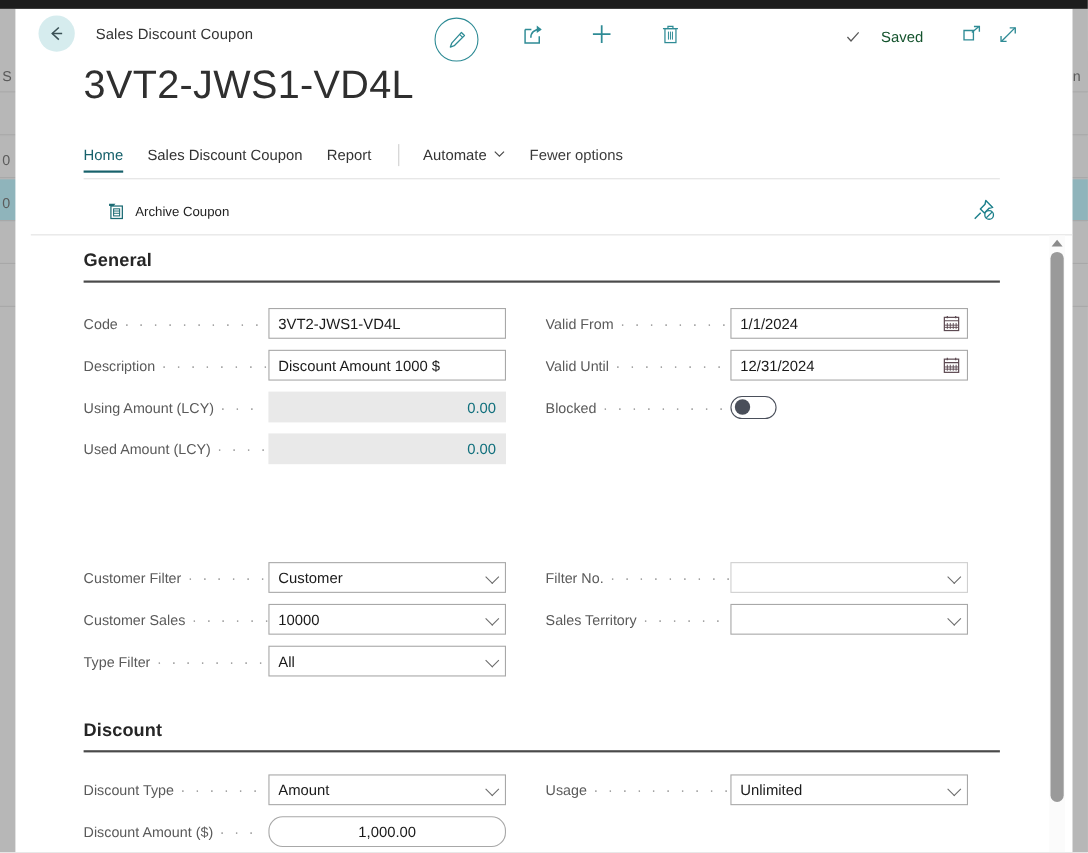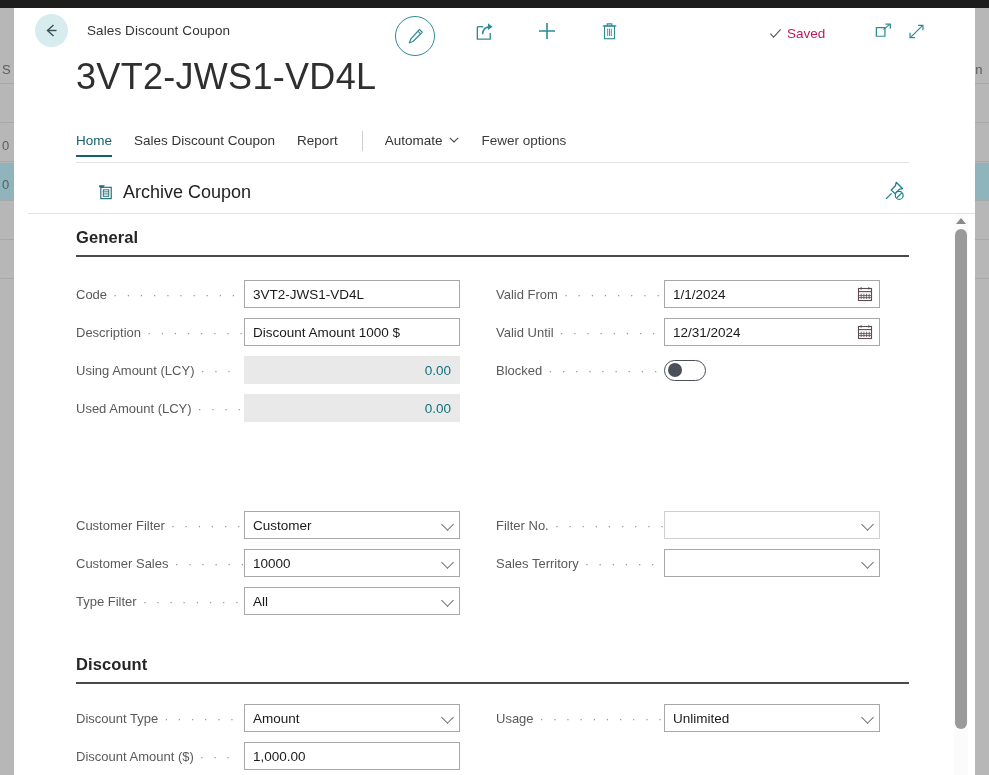--- a/index.html
+++ b/index.html
@@ -68,21 +68,21 @@
   }
   .editcircle {
     position: absolute; left: 370px; top: 8px;
     width: 40px; height: 40px; border-radius: 50%;
     border: 1.3px solid #2e8b95;
     display: flex; align-items: center; justify-content: center;
     cursor: pointer;
   }
   .saved {
     position: absolute; left: 744px; top: 18px;
-    font-size: 13.5px; color: #be185d; display: flex; align-items: center; gap: 5px;
+    font-size: 13.5px; color: #14532d; display: flex; align-items: center; gap: 19px;
   }
   
   .pagetitle {
     position: absolute; left: 62px; top: 48px;
     font-size: 36px; font-weight: 300; color: #2f2f2f;
     letter-spacing: .3px;
     font-family: "Liberation Sans", sans-serif;
   }
   
   .tabstrip {
@@ -104,21 +104,21 @@
     position: absolute; left: 62px; top: 154px; width: 833px;
     height: 1px; background: #e2e2e2;
   }
   
   .actionbar {
     position: absolute; left: 62px; top: 163px; width: 833px; height: 42px;
     display: flex; align-items: center;
   }
   .action {
     display: flex; align-items: center; gap: 8px;
-    font-size: 18px; color: #222; cursor: pointer; padding-left: 22px;
+    font-size: 12px; color: #222; cursor: pointer; padding-left: 22px;
   }
   .pinicon { position: absolute; right: 4px; top: 9px; cursor: pointer; }
   .actionline {
     position: absolute; left: 14px; top: 205px; width: 947px; height: 1px;
     background: #e2e2e2;
   }
   
   .content {
     position: absolute; left: 0; top: 206px;
     width: 961px; height: 561px;
@@ -165,21 +165,21 @@
     margin-left: 6px;
   }
   .fctl { position: relative; }
   .inp {
     width: 216px; height: 28px;
     border: 1px solid #a8a8a8; background: #fff;
     font-size: 13.5px; color: #1a1a1a;
     padding: 0 8px; line-height: 26px;
     font-family: "Liberation Sans", sans-serif;
   }
-  .inp.num { text-align: left; }
+  .inp.num { text-align: center; border-radius: 13px; }
   .inp.disabled {
     border: 1px solid transparent; background: #e9e9e9;
     color: #11707d; text-align: right;
   }
   .inp.drop { padding-right: 26px; }
   .inp.empty { border-color: #cfcfcf; }
   .chev {
     position: absolute; right: 8px; top: 9px;
     width: 9px; height: 9px;
     border-right: 1.4px solid #6b6b6b; border-bottom: 1.4px solid #6b6b6b;

